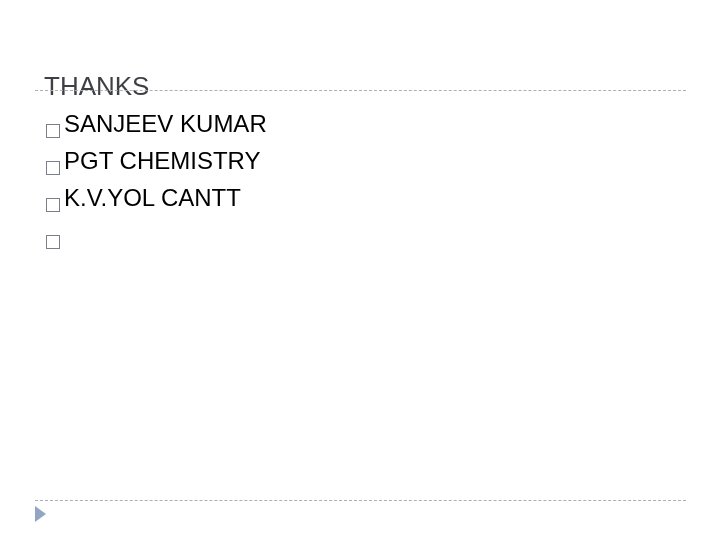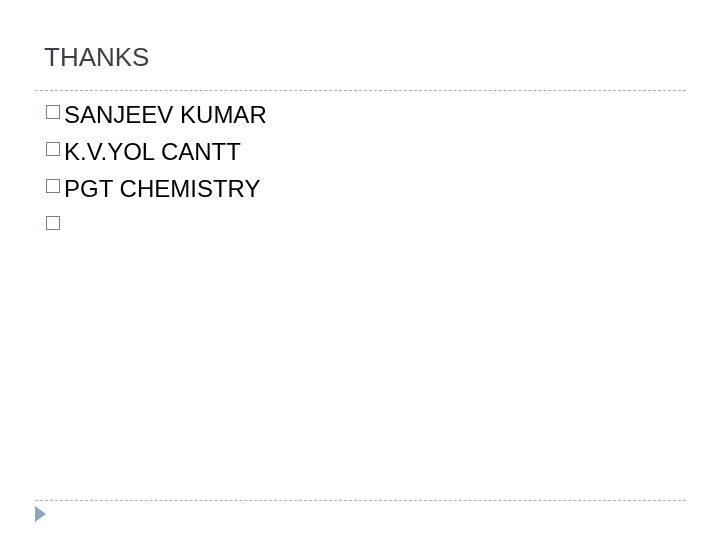--- a/index.html
+++ b/index.html
@@ -13,21 +13,21 @@
     .slide {
       position: relative;
       width: 720px;
       height: 540px;
       background: #ffffff;
       font-family: "Liberation Sans", sans-serif;
     }
     .title {
       position: absolute;
       left: 44px;
-      top: 41px;
+      top: 70px;
       font-size: 26px;
       color: #3f3f46;
       letter-spacing: 0px;
       line-height: 32px;
       white-space: nowrap;
     }
     .rule {
       position: absolute;
       left: 35px;
       width: 651px;
@@ -39,21 +39,21 @@
     .bullets {
       position: absolute;
       left: 46px;
       top: 101px;
       margin: 0;
       padding: 0;
       list-style: none;
     }
     .bullet-item {
       display: flex;
-      align-items: flex-start;
+      align-items: flex-end;
       height: 37px;
       font-size: 24px;
       color: #000000;
       white-space: nowrap;
     }
     .bullet-box {
       display: inline-block;
       width: 12px;
       height: 12px;
       border: 1.5px solid #7b7f8a;
@@ -79,25 +79,25 @@
   <div class="title">THANKS</div>
   <div class="rule top"></div>
 
   <ul class="bullets">
     <li class="bullet-item">
       <span class="bullet-box"></span>
       <span>SANJEEV KUMAR</span>
     </li>
     <li class="bullet-item">
       <span class="bullet-box"></span>
-      <span>K.V.YOL CANTT</span>
+      <span>PGT CHEMISTRY</span>
     </li>
     <li class="bullet-item">
       <span class="bullet-box"></span>
-      <span>PGT CHEMISTRY</span>
+      <span>K.V.YOL CANTT</span>
     </li>
     <li class="bullet-item">
       <span class="bullet-box"></span>
     </li>
   </ul>
 
   <div class="rule bottom"></div>
   <div class="nav-arrow"></div>
 </div>
 

